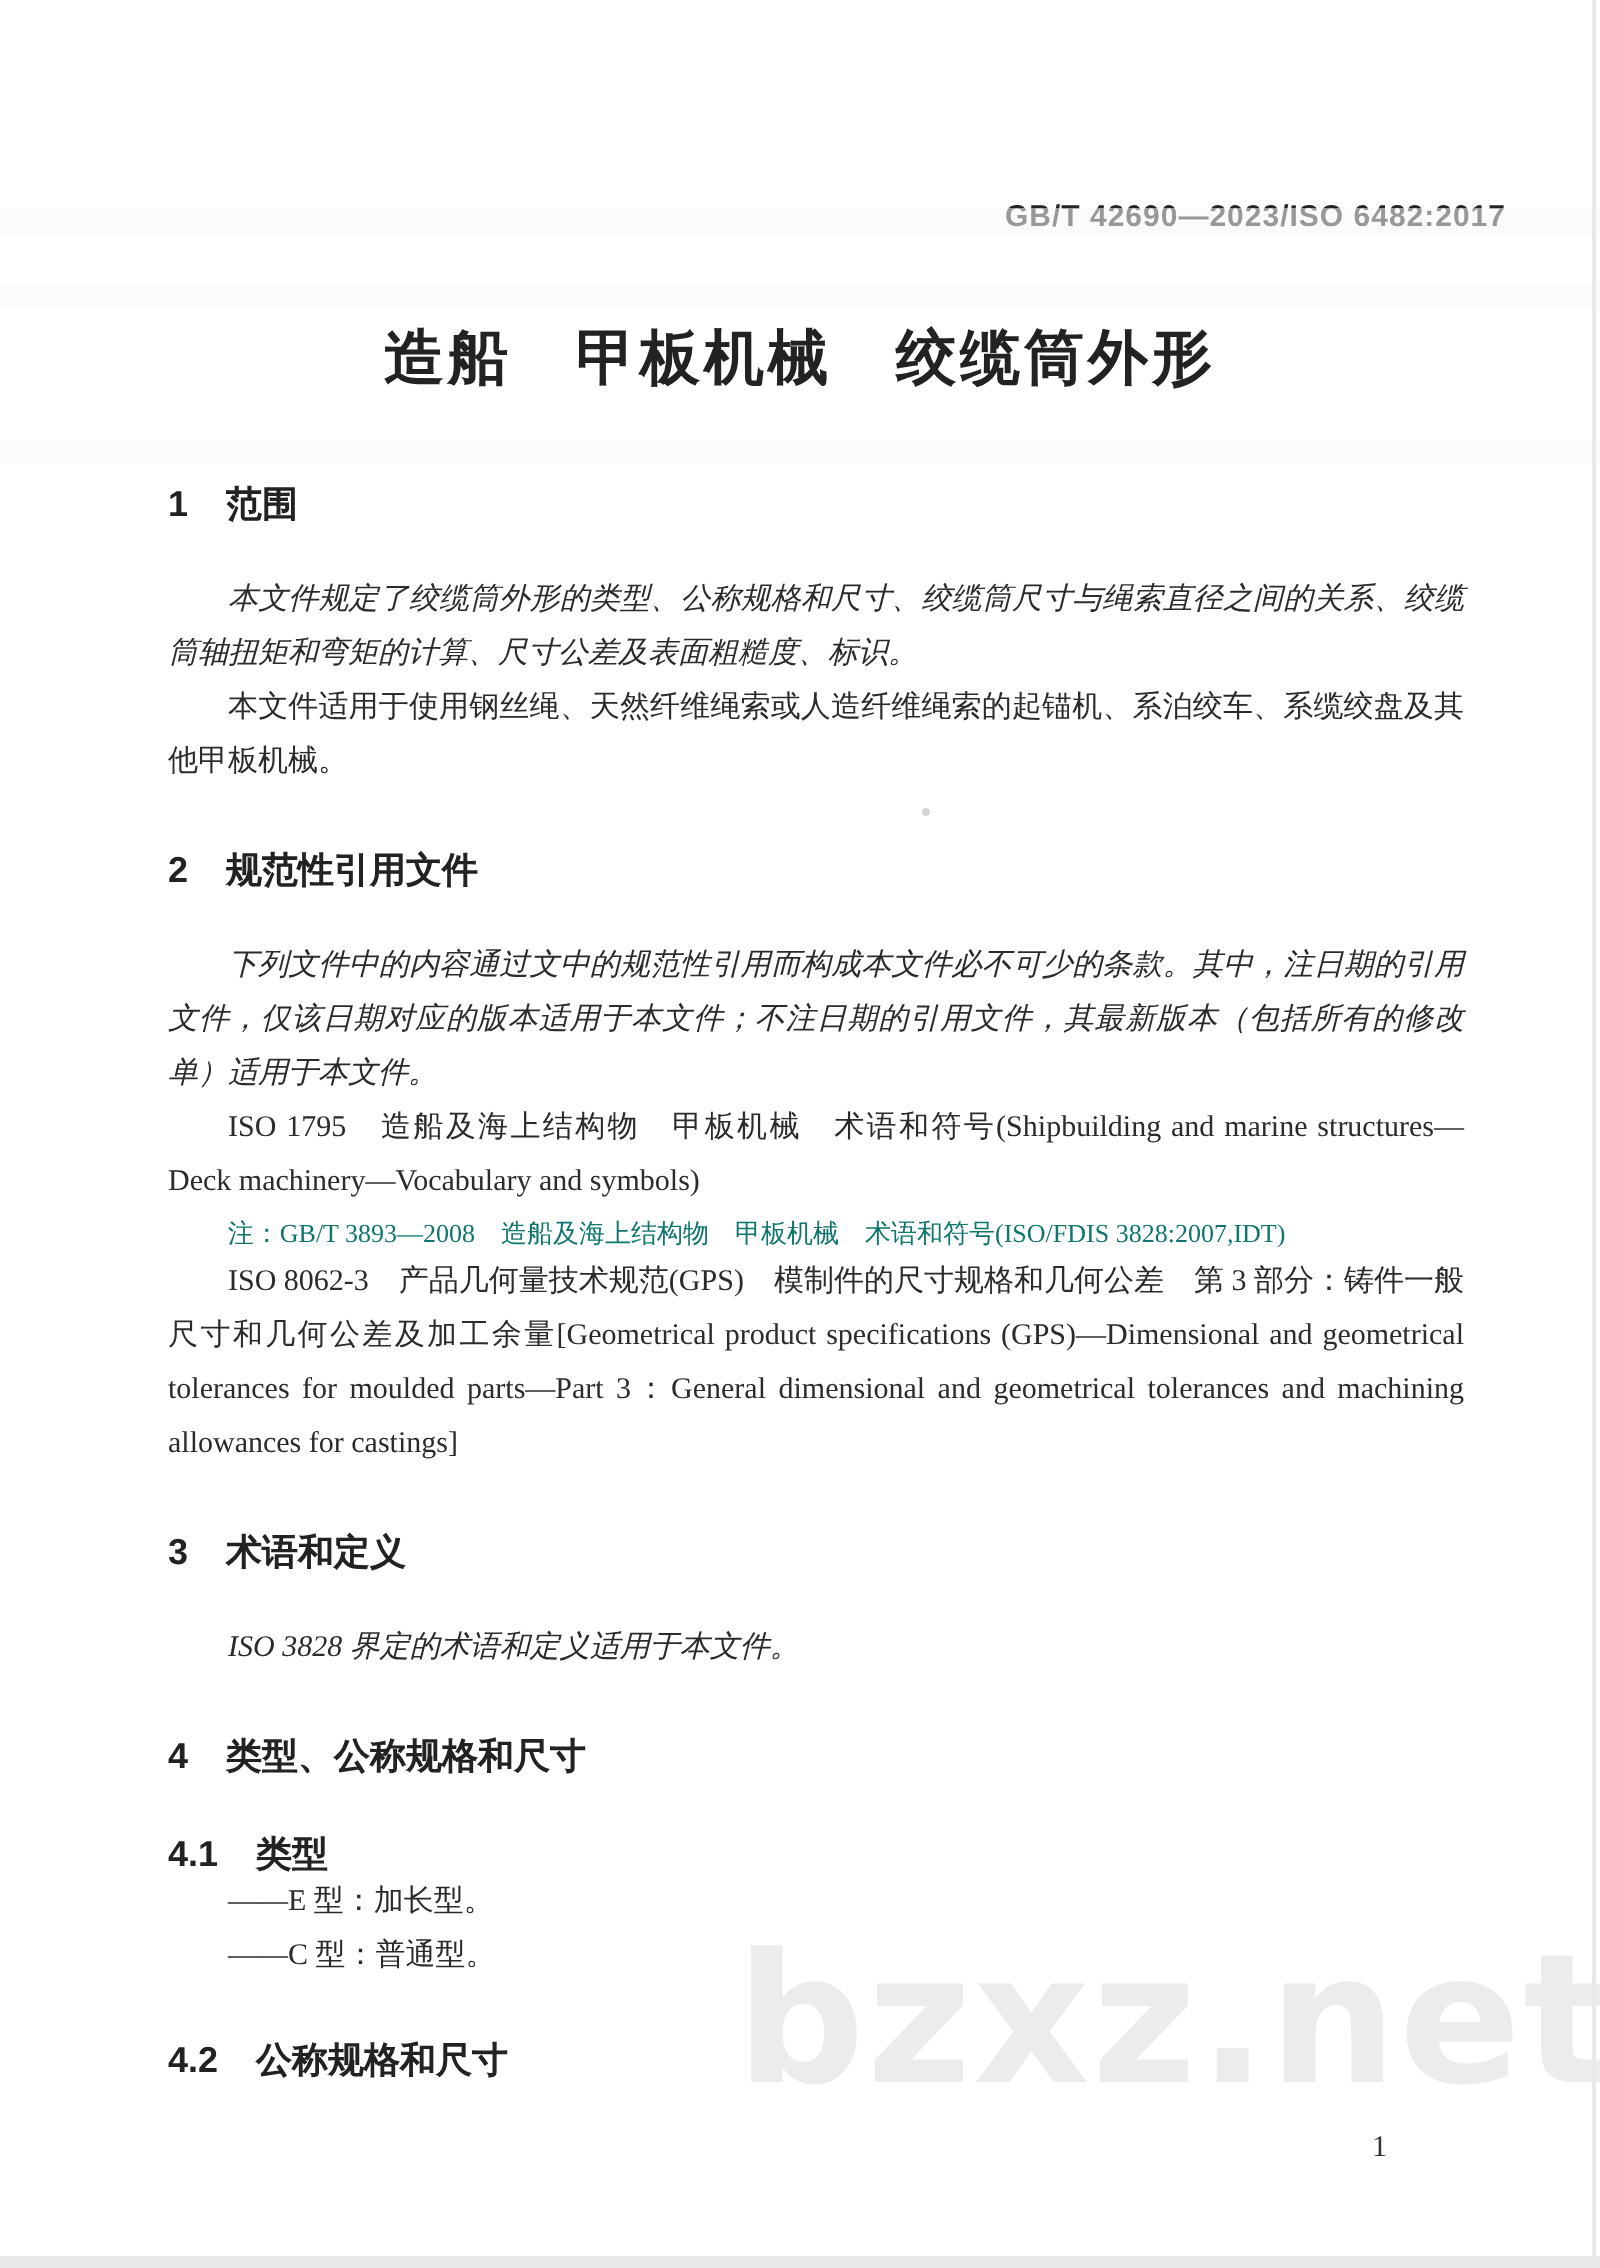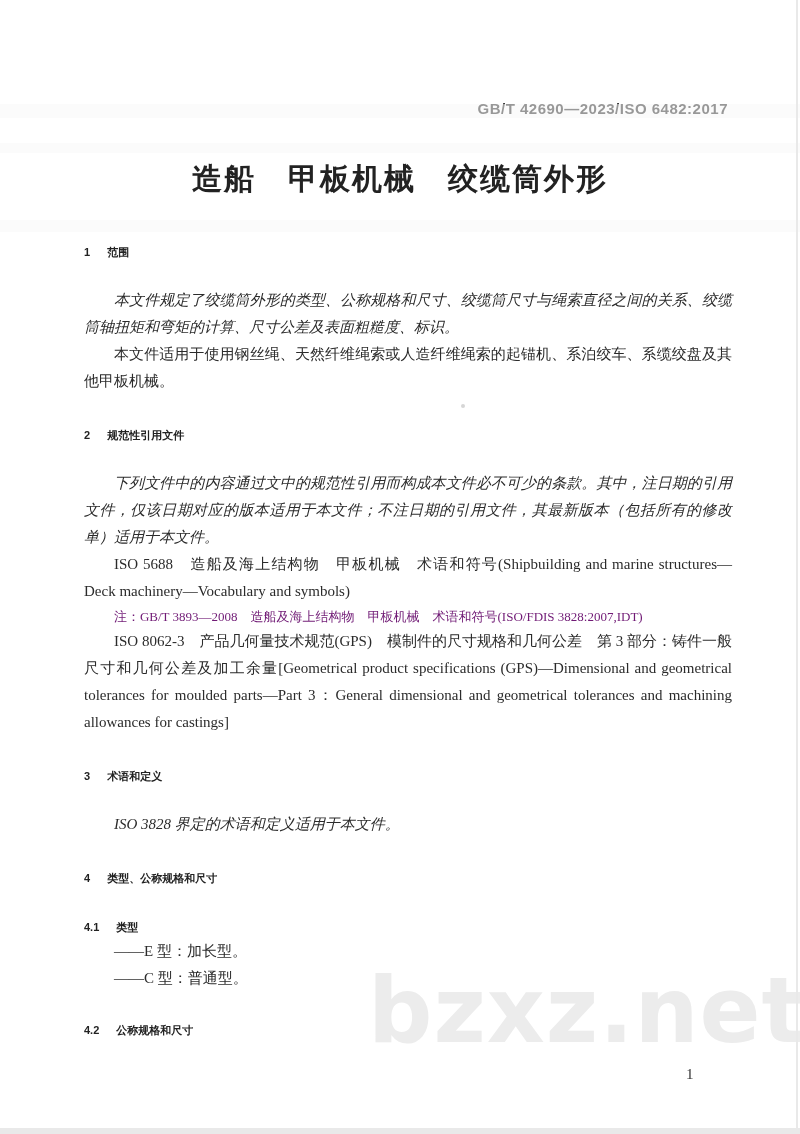--- a/index.html
+++ b/index.html
@@ -43,21 +43,21 @@
   .artifact-dot {
     position: absolute;
     width: 4px;
     height: 4px;
     border-radius: 50%;
     background: #d6d6d6;
   }
 
   .doc-code {
     padding-top: 100px;
-    padding-right: 72px;
+    padding-right: 47px;
     text-align: right;
     font-family: "Liberation Sans", sans-serif;
     font-weight: 700;
     font-size: 15px;
     letter-spacing: .5px;
     color: #242424;
   }
   .doc-title {
     margin: 42px 0 0;
     text-align: center;
@@ -71,21 +71,21 @@
   .doc-body {
     padding: 0 68px 0 84px;
     font-family: "Liberation Serif", serif;
     font-size: 15px;
     line-height: 27px;
     color: #2b2b2b;
   }
   h2.sec, h3.sec {
     font-family: "Liberation Sans", sans-serif;
     font-weight: 700;
-    font-size: 11px;
+    font-size: 18px;
     color: #222222;
     line-height: 21px;
     margin: 0;
   }
   h2.sec { margin-top: 30px; }
   h3.sec { margin-top: 28px; }
   h2.first { margin-top: 42px; }
   .sec .sec-num { margin-right: 14px; }
 
   .para {
@@ -93,21 +93,21 @@
     text-indent: 2em;
     text-align: justify;
   }
   .para.lead { margin-top: 24px; font-style: italic; }
   .note {
     margin: 0;
     text-indent: 2.3em;
     font-size: 13px;
     line-height: 23px;
     text-align: justify;
-    color: #701a75;
+    color: #0f766e;
   }
 
   .watermark {
     position: absolute;
     left: 368px;
     top: 966px;
     font-family: "DejaVu Sans", sans-serif;
     font-weight: 800;
     font-size: 90px;
     line-height: 1;
@@ -146,21 +146,21 @@
       <span class="sec-title">范围</span>
     </h2>
     <p class="para lead">本文件规定了绞缆筒外形的类型、公称规格和尺寸、绞缆筒尺寸与绳索直径之间的关系、绞缆筒轴扭矩和弯矩的计算、尺寸公差及表面粗糙度、标识。</p>
     <p class="para">本文件适用于使用钢丝绳、天然纤维绳索或人造纤维绳索的起锚机、系泊绞车、系缆绞盘及其他甲板机械。</p>
 
     <h2 class="sec">
       <span class="sec-num">2</span>
       <span class="sec-title">规范性引用文件</span>
     </h2>
     <p class="para lead">下列文件中的内容通过文中的规范性引用而构成本文件必不可少的条款。其中，注日期的引用文件，仅该日期对应的版本适用于本文件；不注日期的引用文件，其最新版本（包括所有的修改单）适用于本文件。</p>
-    <p class="para">ISO 5688　造船及海上结构物　甲板机械　术语和符号(Shipbuilding and marine structures—Deck machinery—Vocabulary and symbols)</p>
+    <p class="para">ISO 1795　造船及海上结构物　甲板机械　术语和符号(Shipbuilding and marine structures—Deck machinery—Vocabulary and symbols)</p>
     <p class="note">注：GB/T 3893—2008　造船及海上结构物　甲板机械　术语和符号(ISO/FDIS 3828:2007,IDT)</p>
     <p class="para">ISO 8062-3　产品几何量技术规范(GPS)　模制件的尺寸规格和几何公差　第 3 部分：铸件一般尺寸和几何公差及加工余量[Geometrical product specifications (GPS)—Dimensional and geometrical tolerances for moulded parts—Part 3：General dimensional and geometrical tolerances and machining allowances for castings]</p>
 
     <h2 class="sec">
       <span class="sec-num">3</span>
       <span class="sec-title">术语和定义</span>
     </h2>
     <p class="para lead">ISO 3828 界定的术语和定义适用于本文件。</p>
 
     <h2 class="sec">

